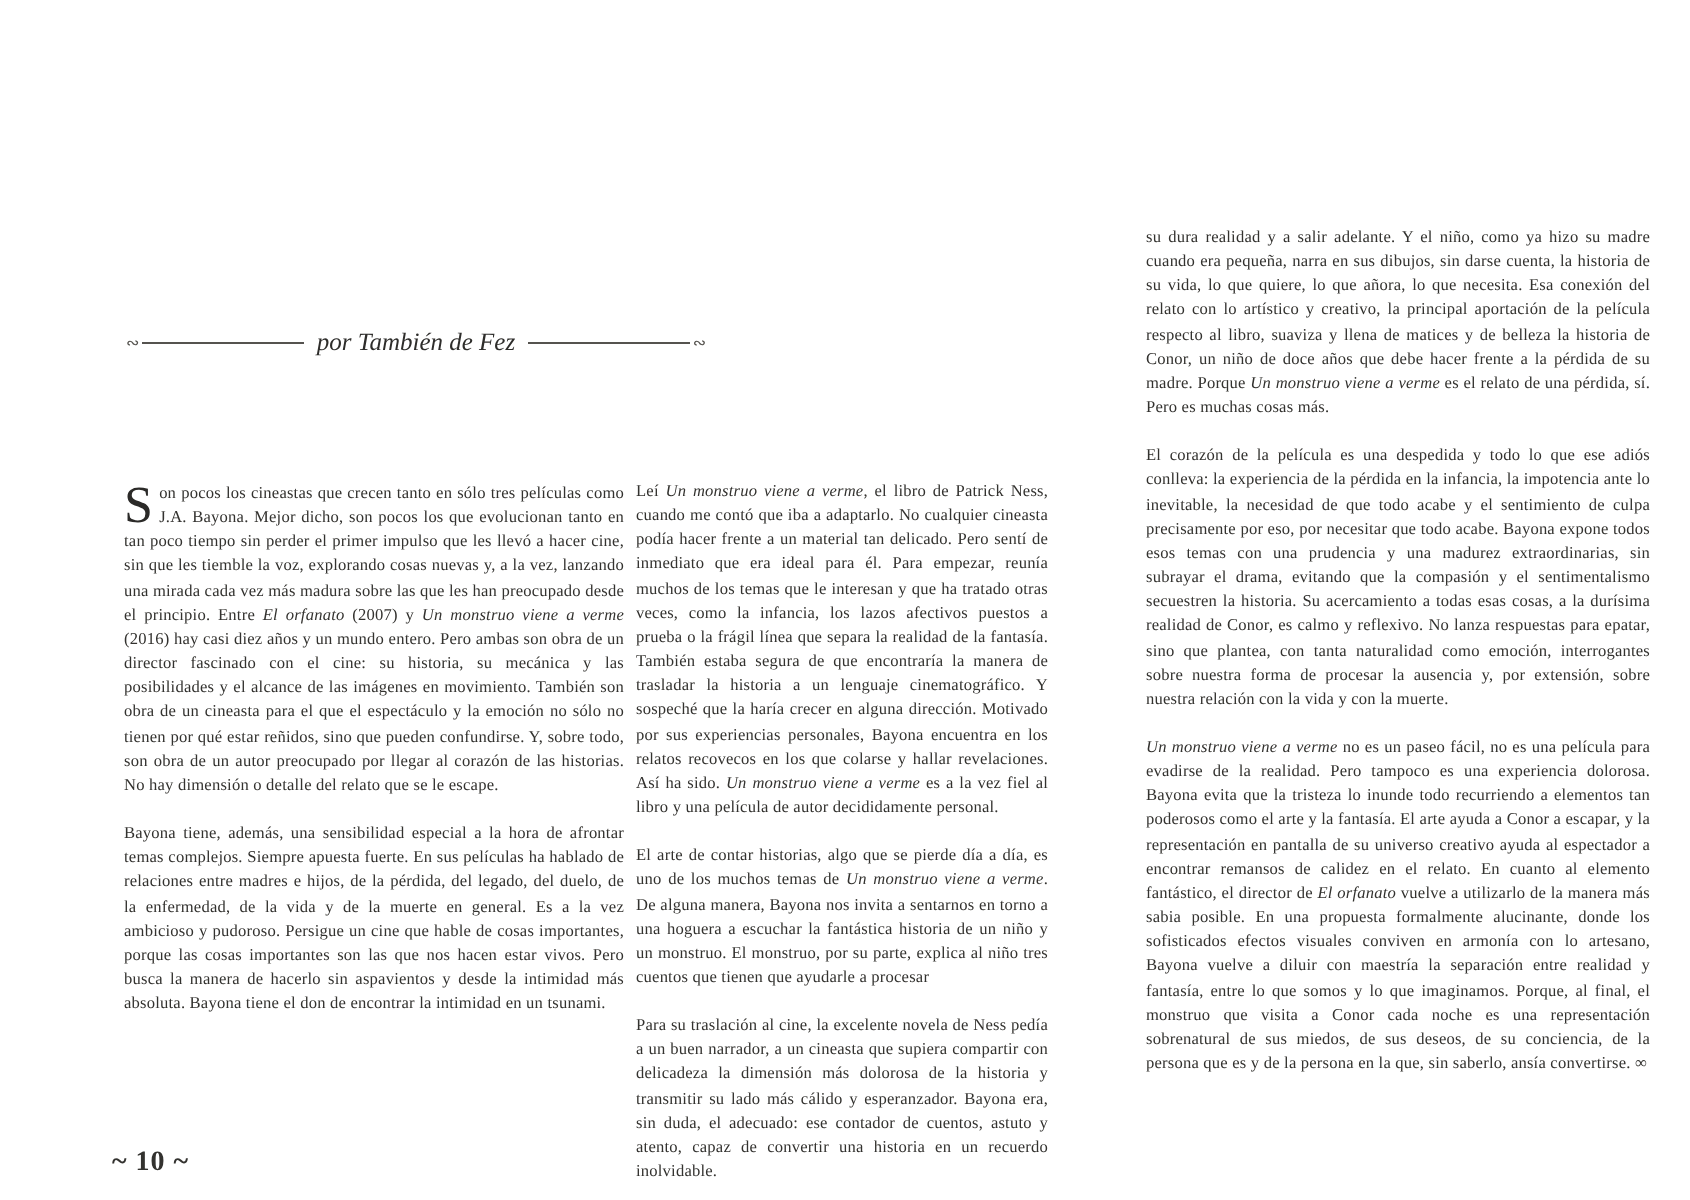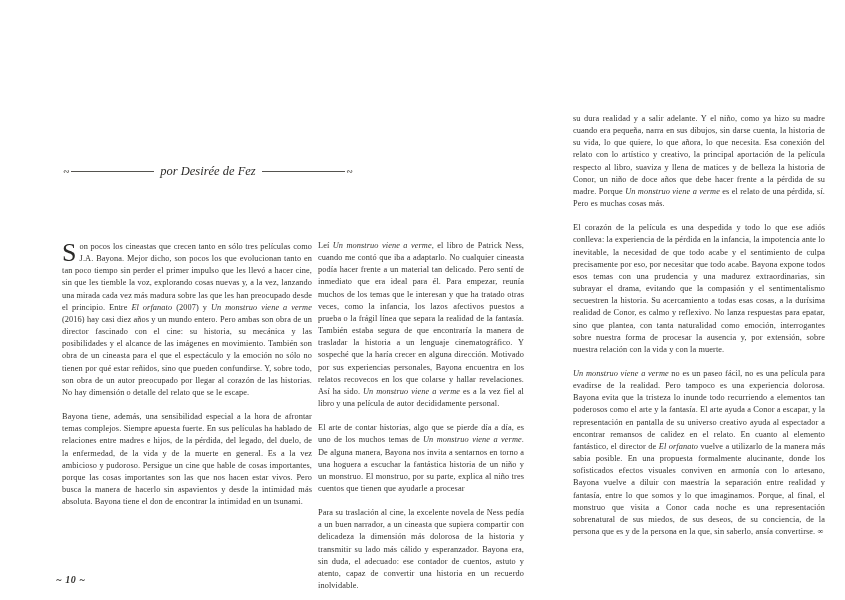--- a/index.html
+++ b/index.html
@@ -55,37 +55,36 @@
     float:left;
     font-size:26px;
     line-height:21px;
     padding:1px 3px 0 0;
     color:#2b2a28;
   }
 
   .page-number {
     position:absolute;
     left:56px; top:574px;
-    font-style:italic;
     font-weight:bold;
-    font-size:10px;
+    font-size:14px;
     letter-spacing:0.5px;
     color:#33322f;
   }
 </style>
 </head>
 <body>
 
 <div class="page">
 
   <div class="title-block">
     <div class="byline-row">
       <span class="byline-ornament">∾</span>
       <span class="byline-rule"></span>
-      <span class="byline-text">por Desirée de Fez</span>
+      <span class="byline-text">por También de Fez</span>
       <span class="byline-rule"></span>
       <span class="byline-ornament">∾</span>
     </div>
   </div>
 
   <div class="col col-left">
       <p>Son pocos los cineastas que crecen tanto en sólo tres películas como J.A. Bayona. Mejor dicho, son pocos los que evolucionan tanto en tan poco tiempo sin perder el primer impulso que les llevó a hacer cine, sin que les tiemble la voz, explorando cosas nuevas y, a la vez, lanzando una mirada cada vez más madura sobre las que les han preocupado desde el principio. Entre <i>El orfanato</i> (2007) y <i>Un monstruo viene a verme</i> (2016) hay casi diez años y un mundo entero. Pero ambas son obra de un director fascinado con el cine: su historia, su mecánica y las posibilidades y el alcance de las imágenes en movimiento. También son obra de un cineasta para el que el espectáculo y la emoción no sólo no tienen por qué estar reñidos, sino que pueden confundirse. Y, sobre todo, son obra de un autor preocupado por llegar al corazón de las historias. No hay dimensión o detalle del relato que se le escape.</p>
       <p>Bayona tiene, además, una sensibilidad especial a la hora de afrontar temas complejos. Siempre apuesta fuerte. En sus películas ha hablado de relaciones entre madres e hijos, de la pérdida, del legado, del duelo, de la enfermedad, de la vida y de la muerte en general. Es a la vez ambicioso y pudoroso. Persigue un cine que hable de cosas importantes, porque las cosas importantes son las que nos hacen estar vivos. Pero busca la manera de hacerlo sin aspavientos y desde la intimidad más absoluta. Bayona tiene el don de encontrar la intimidad en un tsunami.</p>
     </div>
   <div class="col col-middle">

